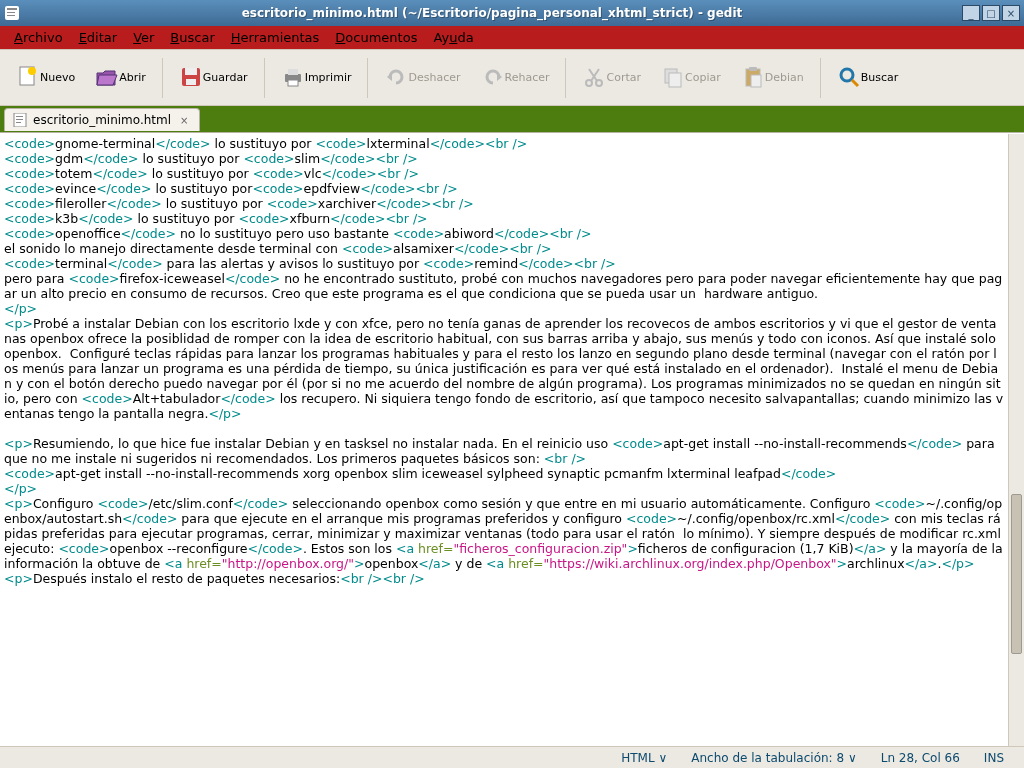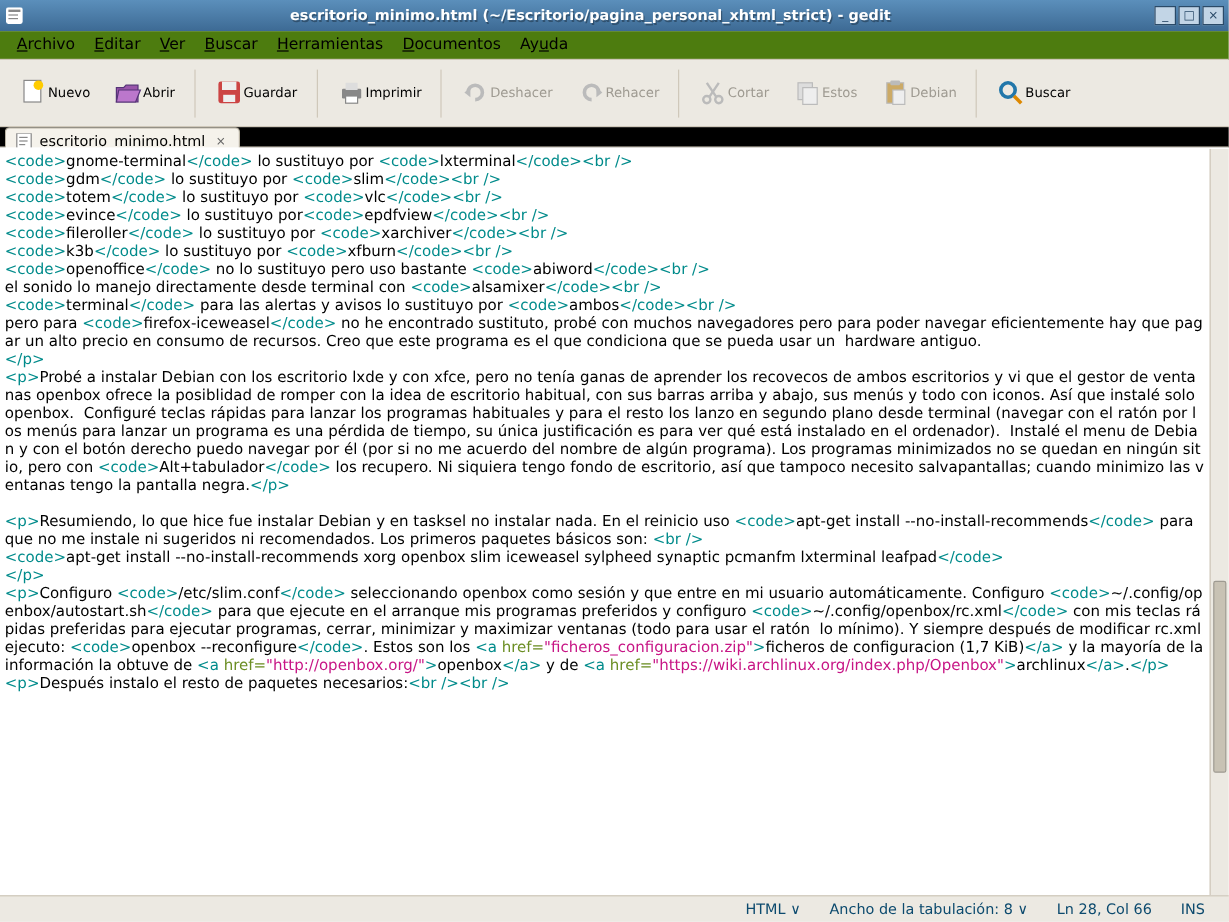--- a/index.html
+++ b/index.html
@@ -1,29 +1,29 @@
 <!DOCTYPE html>
 <html><head>
 <meta charset="utf-8">
 <style>
 * { margin:0; padding:0; box-sizing:border-box; font-family:"DejaVu Sans",sans-serif; }
 body { width:1024px; height:768px; background:#e7e3dc; display:flex; flex-direction:column; font-size:12px; }
 .titlebar { height:26px; background:linear-gradient(#5b8fbb,#3d6a94); color:#fff; display:flex; align-items:center; padding:0 4px; }
 .titlebar .icon-sm { width:16px; height:16px; margin-right:4px; display:inline-flex; align-items:center; justify-content:center; }
 .titlebar .title { flex:1; text-align:center; font-weight:bold; font-size:12px; text-shadow:1px 1px 0 rgba(0,0,0,0.3); }
 .wb { width:18px; height:16px; background:#c2d5e6; border:1px solid #2a4a68; margin-left:2px; display:flex; align-items:center; justify-content:center; font-size:10px; color:#2a4a68; }
-.menubar { height:24px; background:#4d7c0f; display:flex; align-items:center; padding:0 6px; border-bottom:1px solid #cfc8ba; }
+.menubar { height:24px; background:#b91c1c; display:flex; align-items:center; padding:0 6px; border-bottom:1px solid #cfc8ba; }
 .menubar .mi { padding:2px 8px; font-size:13px; cursor:pointer; }
 .menubar .mi u { text-decoration:underline; }
 .toolbar { height:56px; background:#ece9e2; display:flex; align-items:center; padding:0 6px; gap:0; border-bottom:1px solid #cfc8ba; }
 .tbtn { display:flex; align-items:center; justify-content:center; padding:2px 10px; font-size:11px; cursor:pointer; }
 .tbtn .ic { width:24px; height:24px; margin-bottom:2px; display:flex; align-items:center; justify-content:center; }
 .tbtn.disabled { color:#9e9a91; }
 .tsep { width:1px; height:40px; background:#cfc8ba; margin:0 6px; }
-.tabbar { height:17px; background:#000000; display:flex; align-items:flex-start; padding:0 4px; border-bottom:1px solid #b8b2a3; }
+.tabbar { height:27px; background:#4d7c0f; display:flex; align-items:center; padding:0 4px; border-bottom:1px solid #b8b2a3; }
 .tab { background:#f5f2eb; border:1px solid #b8b2a3; border-bottom:none; border-radius:4px 4px 0 0; padding:4px 8px; display:flex; align-items:center; gap:6px; font-size:12px; margin-bottom:-1px; }
 .tab .x { width:14px; height:14px; border-radius:2px; display:flex; align-items:center; justify-content:center; font-size:10px; color:#666; cursor:pointer; }
 .editor-wrap { flex:1; display:flex; background:#fff; overflow:hidden; border-top:1px solid #fff; }
 .editor { flex:1; padding:2px 4px; font-family:"DejaVu Sans Mono",monospace; font-size:12.5px; line-height:15px; white-space:pre-wrap; word-break:break-all; color:#000; overflow:hidden; }
 .scroll { width:16px; background:#ece9e2; border-left:1px solid #cfc8ba; position:relative; }
 .scroll .thumb { position:absolute; left:2px; right:2px; top:360px; height:160px; background:#c8c2b4; border:1px solid #9e9a91; border-radius:2px; cursor:pointer; }
 .statusbar { height:22px; background:#ece9e2; border-top:1px solid #cfc8ba; display:flex; align-items:center; padding:0 8px; font-size:12px; color:#0c4a6e; }
 .statusbar .sp { flex:1; }
 .statusbar .cell { padding:0 12px; }
 .c-tag { color:#008b8b; }
@@ -132,21 +132,21 @@
       </span>
       <span>Cortar</span>
     </div>
   <div class="tbtn disabled">
       <span class="ic">
         <svg width="24" height="24">
           <rect x="4" y="4" width="12" height="14" fill="#ddd" stroke="#bbb"></rect>
           <rect x="8" y="8" width="12" height="14" fill="#eee" stroke="#bbb"></rect>
         </svg>
       </span>
-      <span>Estos</span>
+      <span>Copiar</span>
     </div>
   <div class="tbtn disabled">
       <span class="ic">
         <svg width="24" height="24">
           <rect x="5" y="4" width="14" height="17" fill="#ca6" stroke="#bbb"></rect>
           <rect x="8" y="2" width="8" height="4" fill="#bbb" rx="1"></rect>
           <rect x="10" y="10" width="10" height="12" fill="#eee" stroke="#bbb"></rect>
         </svg>
       </span>
       <span>Debian</span>
@@ -180,21 +180,21 @@
 
 <div class="editor-wrap">
 <div class="editor"><span class="c-tag">&lt;code&gt;</span><span class="c-txt">gnome-terminal</span><span class="c-tag">&lt;/code&gt;</span><span class="c-txt"> lo sustituyo por </span><span class="c-tag">&lt;code&gt;</span><span class="c-txt">lxterminal</span><span class="c-tag">&lt;/code&gt;&lt;br /&gt;</span>
 <span class="c-tag">&lt;code&gt;</span><span class="c-txt">gdm</span><span class="c-tag">&lt;/code&gt;</span><span class="c-txt"> lo sustituyo por </span><span class="c-tag">&lt;code&gt;</span><span class="c-txt">slim</span><span class="c-tag">&lt;/code&gt;&lt;br /&gt;</span>
 <span class="c-tag">&lt;code&gt;</span><span class="c-txt">totem</span><span class="c-tag">&lt;/code&gt;</span><span class="c-txt"> lo sustituyo por </span><span class="c-tag">&lt;code&gt;</span><span class="c-txt">vlc</span><span class="c-tag">&lt;/code&gt;&lt;br /&gt;</span>
 <span class="c-tag">&lt;code&gt;</span><span class="c-txt">evince</span><span class="c-tag">&lt;/code&gt;</span><span class="c-txt"> lo sustituyo por</span><span class="c-tag">&lt;code&gt;</span><span class="c-txt">epdfview</span><span class="c-tag">&lt;/code&gt;&lt;br /&gt;</span>
 <span class="c-tag">&lt;code&gt;</span><span class="c-txt">fileroller</span><span class="c-tag">&lt;/code&gt;</span><span class="c-txt"> lo sustituyo por </span><span class="c-tag">&lt;code&gt;</span><span class="c-txt">xarchiver</span><span class="c-tag">&lt;/code&gt;&lt;br /&gt;</span>
 <span class="c-tag">&lt;code&gt;</span><span class="c-txt">k3b</span><span class="c-tag">&lt;/code&gt;</span><span class="c-txt"> lo sustituyo por </span><span class="c-tag">&lt;code&gt;</span><span class="c-txt">xfburn</span><span class="c-tag">&lt;/code&gt;&lt;br /&gt;</span>
 <span class="c-tag">&lt;code&gt;</span><span class="c-txt">openoffice</span><span class="c-tag">&lt;/code&gt;</span><span class="c-txt"> no lo sustituyo pero uso bastante </span><span class="c-tag">&lt;code&gt;</span><span class="c-txt">abiword</span><span class="c-tag">&lt;/code&gt;&lt;br /&gt;</span>
 <span class="c-txt">el sonido lo manejo directamente desde terminal con </span><span class="c-tag">&lt;code&gt;</span><span class="c-txt">alsamixer</span><span class="c-tag">&lt;/code&gt;&lt;br /&gt;</span>
-<span class="c-tag">&lt;code&gt;</span><span class="c-txt">terminal</span><span class="c-tag">&lt;/code&gt;</span><span class="c-txt"> para las alertas y avisos lo sustituyo por </span><span class="c-tag">&lt;code&gt;</span><span class="c-txt">ambos</span><span class="c-tag">&lt;/code&gt;&lt;br /&gt;</span>
+<span class="c-tag">&lt;code&gt;</span><span class="c-txt">terminal</span><span class="c-tag">&lt;/code&gt;</span><span class="c-txt"> para las alertas y avisos lo sustituyo por </span><span class="c-tag">&lt;code&gt;</span><span class="c-txt">remind</span><span class="c-tag">&lt;/code&gt;&lt;br /&gt;</span>
 <span class="c-txt">pero para </span><span class="c-tag">&lt;code&gt;</span><span class="c-txt">firefox-iceweasel</span><span class="c-tag">&lt;/code&gt;</span><span class="c-txt"> no he encontrado sustituto, probé con muchos navegadores pero para poder navegar eficientemente hay que pagar un alto precio en consumo de recursos. Creo que este programa es el que condiciona que se pueda usar un  hardware antiguo.</span>
 <span class="c-tag">&lt;/p&gt;</span>
 <span class="c-tag">&lt;p&gt;</span><span class="c-txt">Probé a instalar Debian con los escritorio lxde y con xfce, pero no tenía ganas de aprender los recovecos de ambos escritorios y vi que el gestor de ventanas openbox ofrece la posiblidad de romper con la idea de escritorio habitual, con sus barras arriba y abajo, sus menús y todo con iconos. Así que instalé solo openbox.  Configuré teclas rápidas para lanzar los programas habituales y para el resto los lanzo en segundo plano desde terminal (navegar con el ratón por los menús para lanzar un programa es una pérdida de tiempo, su única justificación es para ver qué está instalado en el ordenador).  Instalé el menu de Debian y con el botón derecho puedo navegar por él (por si no me acuerdo del nombre de algún programa). Los programas minimizados no se quedan en ningún sitio, pero con </span><span class="c-tag">&lt;code&gt;</span><span class="c-txt">Alt+tabulador</span><span class="c-tag">&lt;/code&gt;</span><span class="c-txt"> los recupero. Ni siquiera tengo fondo de escritorio, así que tampoco necesito salvapantallas; cuando minimizo las ventanas tengo la pantalla negra.</span><span class="c-tag">&lt;/p&gt;</span>
 <span></span>
 <span class="c-tag">&lt;p&gt;</span><span class="c-txt">Resumiendo, lo que hice fue instalar Debian y en tasksel no instalar nada. En el reinicio uso </span><span class="c-tag">&lt;code&gt;</span><span class="c-txt">apt-get install --no-install-recommends</span><span class="c-tag">&lt;/code&gt;</span><span class="c-txt"> para que no me instale ni sugeridos ni recomendados. Los primeros paquetes básicos son: </span><span class="c-tag">&lt;br /&gt;</span>
 <span class="c-tag">&lt;code&gt;</span><span class="c-txt">apt-get install --no-install-recommends xorg openbox slim iceweasel sylpheed synaptic pcmanfm lxterminal leafpad</span><span class="c-tag">&lt;/code&gt;</span>
 <span class="c-tag">&lt;/p&gt;</span>
 <span class="c-tag">&lt;p&gt;</span><span class="c-txt">Configuro </span><span class="c-tag">&lt;code&gt;</span><span class="c-txt">/etc/slim.conf</span><span class="c-tag">&lt;/code&gt;</span><span class="c-txt"> seleccionando openbox como sesión y que entre en mi usuario automáticamente. Configuro </span><span class="c-tag">&lt;code&gt;</span><span class="c-txt">~/.config/openbox/autostart.sh</span><span class="c-tag">&lt;/code&gt;</span><span class="c-txt"> para que ejecute en el arranque mis programas preferidos y configuro </span><span class="c-tag">&lt;code&gt;</span><span class="c-txt">~/.config/openbox/rc.xml</span><span class="c-tag">&lt;/code&gt;</span><span class="c-txt"> con mis teclas rápidas preferidas para ejecutar programas, cerrar, minimizar y maximizar ventanas (todo para usar el ratón  lo mínimo). Y siempre después de modificar rc.xml ejecuto: </span><span class="c-tag">&lt;code&gt;</span><span class="c-txt">openbox --reconfigure</span><span class="c-tag">&lt;/code&gt;</span><span class="c-txt">. Estos son los </span><span class="c-tag">&lt;a </span><span class="c-attr">href=</span><span class="c-str">"ficheros_configuracion.zip"</span><span class="c-tag">&gt;</span><span class="c-txt">ficheros de configuracion (1,7 KiB)</span><span class="c-tag">&lt;/a&gt;</span><span class="c-txt"> y la mayoría de la información la obtuve de </span><span class="c-tag">&lt;a </span><span class="c-attr">href=</span><span class="c-str">"http://openbox.org/"</span><span class="c-tag">&gt;</span><span class="c-txt">openbox</span><span class="c-tag">&lt;/a&gt;</span><span class="c-txt"> y de </span><span class="c-tag">&lt;a </span><span class="c-attr">href=</span><span class="c-str">"https://wiki.archlinux.org/index.php/Openbox"</span><span class="c-tag">&gt;</span><span class="c-txt">archlinux</span><span class="c-tag">&lt;/a&gt;</span><span class="c-txt">.</span><span class="c-tag">&lt;/p&gt;</span>
 <span class="c-tag">&lt;p&gt;</span><span class="c-txt">Después instalo el resto de paquetes necesarios:</span><span class="c-tag">&lt;br /&gt;&lt;br /&gt;</span></div>
 <div class="scroll">

